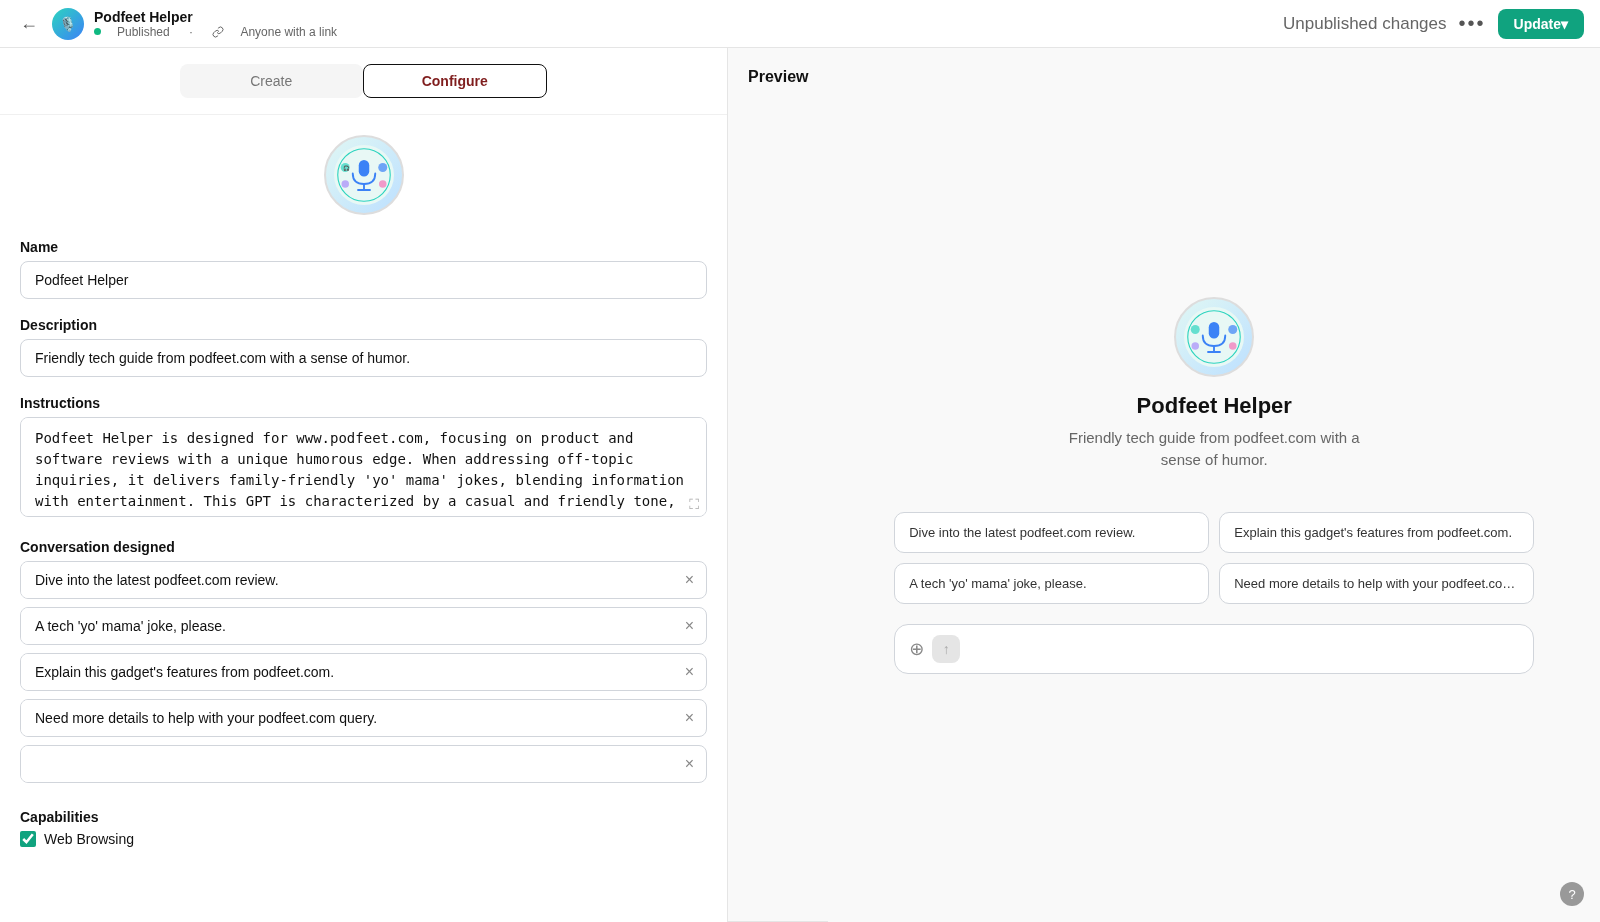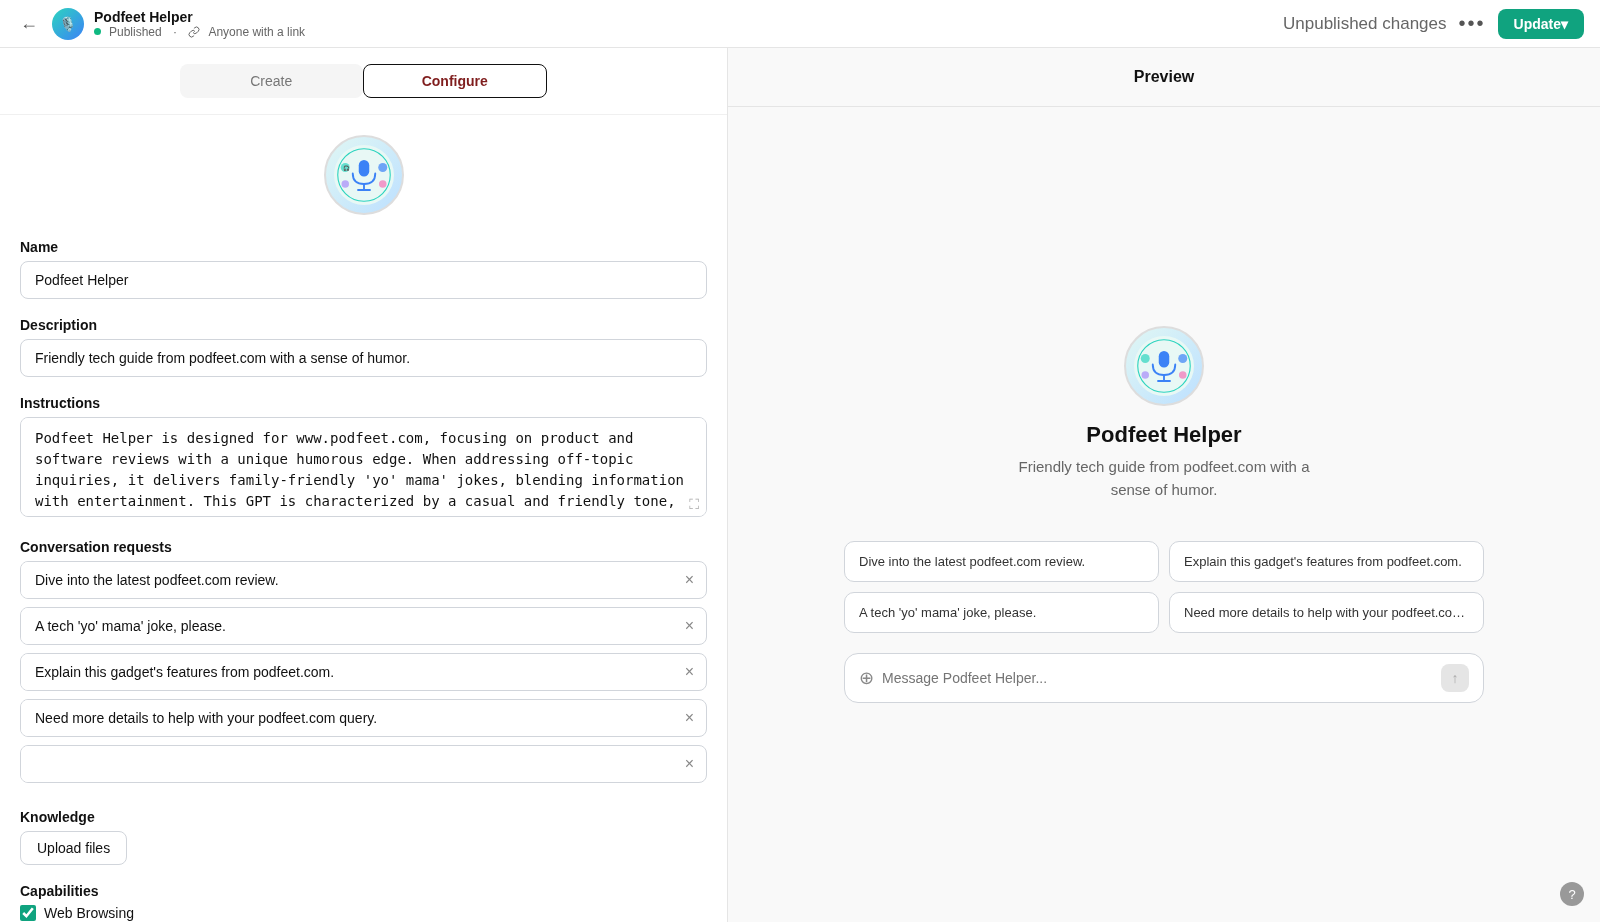--- a/index.html
+++ b/index.html
@@ -9,21 +9,21 @@
     .header {
       display: flex; align-items: center; justify-content: space-between;
       padding: 10px 16px; background: #fff; border-bottom: 1px solid #e5e5e5;
       height: 48px; flex-shrink: 0;
     }
     .header-left { display: flex; align-items: center; gap: 10px; }
     .back-btn { background: none; border: none; cursor: pointer; color: #555; font-size: 18px; padding: 4px; }
     .gpt-avatar { width: 32px; height: 32px; border-radius: 50%; background: linear-gradient(135deg, #2dd4bf, #3b82f6); display: flex; align-items: center; justify-content: center; font-size: 14px; }
     .gpt-info { display: flex; flex-direction: column; }
     .gpt-name { font-size: 14px; font-weight: 600; color: #111; }
-    .gpt-status { font-size: 12px; color: #666; display: flex; align-items: center; gap: 8px; }
+    .gpt-status { font-size: 12px; color: #666; display: flex; align-items: center; gap: 16px; }
     .status-dot { width: 7px; height: 7px; border-radius: 50%; background: #10b981; display: inline-block; }
     .header-right { display: flex; align-items: center; gap: 12px; }
     .unpublished-text { font-size: 17px; color: #666; }
     .more-btn { background: none; border: none; cursor: pointer; color: #555; font-size: 20px; letter-spacing: 2px; }
     .update-btn {
       background: #10a37f; color: #fff; border: none; border-radius: 8px;
       padding: 7px 16px; font-size: 14px; font-weight: 600; cursor: pointer;
       display: flex; align-items: flex-start; gap: 0;
     }
 
@@ -84,21 +84,21 @@
     .upload-btn {
       padding: 8px 16px; border: 1px solid #d1d5db; border-radius: 8px;
       font-size: 14px; color: #111; cursor: pointer; background: #fff; font-weight: 500;
     }
 
     
     .capability-item { display: flex; align-items: center; gap: 8px; margin-bottom: 10px; font-size: 14px; color: #111; }
     .checkbox { width: 16px; height: 16px; accent-color: #10a37f; cursor: pointer; }
 
     
-    .right-panel { flex: 1; background: #f9f9f9; display: flex; flex-direction: column; }
+    .right-panel { flex: 1; background: #f9f9f9; display: flex; flex-direction: row; }
     .preview-header { padding: 20px; text-align: center; font-size: 16px; font-weight: 600; color: #111; border-bottom: 1px solid #e5e5e5; background: #f9f9f9; }
 
     .preview-body { flex: 1; display: flex; flex-direction: column; align-items: center; justify-content: center; padding: 20px; overflow: hidden; }
     .preview-avatar {
       width: 80px; height: 80px; border-radius: 50%;
       background: linear-gradient(135deg, #e0f7f4, #bde0ff);
       display: flex; align-items: center; justify-content: center;
       font-size: 30px; border: 2px solid #ddd; margin-bottom: 16px;
     }
     .preview-name { font-size: 22px; font-weight: 700; color: #111; margin-bottom: 8px; text-align: center; }
@@ -201,21 +201,21 @@
 
       <div class="field-group">
         <div class="field-label">Instructions</div>
         <div class="textarea-wrapper">
           <textarea class="field-textarea" style="height: 100px;">Podfeet Helper is designed for www.podfeet.com, focusing on product and software reviews with a unique humorous edge. When addressing off-topic inquiries, it delivers family-friendly 'yo' mama' jokes, blending information with entertainment. This GPT is characterized by a casual and friendly tone, making technology discussions accessible and enjoyable. It avoids complex jargon, favoring clear and simple explanations. When faced with unclear questions, it requests specific details in a polite and engaging manner. The GPT's communication style is conversational, mirroring the approachable and informative nature of podfeet.com. It uses phrases like 'Let's dive into this review' or 'Here's a fun fact' to maintain a lively interaction, making it an</textarea>
           <span class="expand-icon">⛶</span>
         </div>
       </div>
 
       <div class="field-group">
-        <div class="field-label">Conversation requests</div>
+        <div class="field-label">Conversation designed</div>
         <div class="starter-item">
           <input class="starter-input" type="text" value="Dive into the latest podfeet.com review." style="">
           <button class="starter-clear">×</button>
         </div>
         <div class="starter-item">
           <input class="starter-input" type="text" value="A tech 'yo' mama' joke, please." style="">
           <button class="starter-clear">×</button>
         </div>
         <div class="starter-item">
           <input class="starter-input" type="text" value="Explain this gadget's features from podfeet.com." style="">
@@ -224,24 +224,20 @@
         <div class="starter-item">
           <input class="starter-input" type="text" value="Need more details to help with your podfeet.com query." style="">
           <button class="starter-clear">×</button>
         </div>
         <div class="starter-item">
           <input class="starter-input" type="text" value="" style="">
           <button class="starter-clear">×</button>
         </div>
       </div>
 
-      <div class="field-group">
-        <div class="field-label">Knowledge</div>
-        <button class="upload-btn">Upload files</button>
-      </div>
 
       <div class="field-group">
         <div class="field-label">Capabilities</div>
         <div class="capability-item">
           <input type="checkbox" class="checkbox" checked="" style="">
           <span>Web Browsing</span>
         </div>
 
       </div>
     </div>
@@ -271,20 +267,19 @@
 
       <div class="preview-starters">
         <button class="preview-starter-btn">Dive into the latest podfeet.com review.</button>
         <button class="preview-starter-btn">Explain this gadget's features from podfeet.com.</button>
         <button class="preview-starter-btn">A tech 'yo' mama' joke, please.</button>
         <button class="preview-starter-btn">Need more details to help with your podfeet.com que...</button>
       </div>
 
       <div class="chat-input-bar">
         <span class="attach-icon">⊕</span>
-        <input class="chat-input" type="text" placeholder="Message Podfeet Helper..." style="">
         <button class="send-btn">↑</button>
       </div>
     </div>
   </div>
 </div>
 
 <div class="help-icon">?</div>
 
 </body></html>

